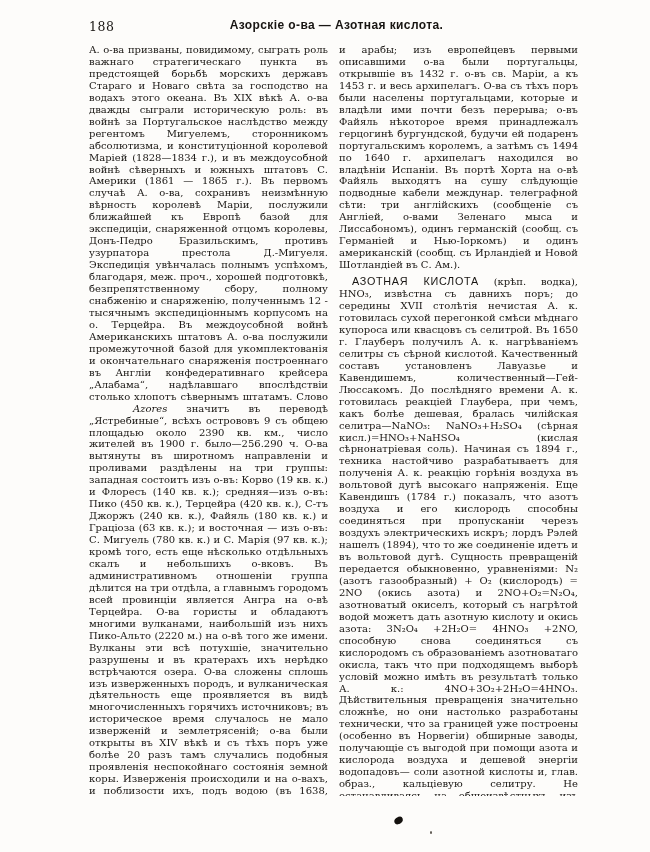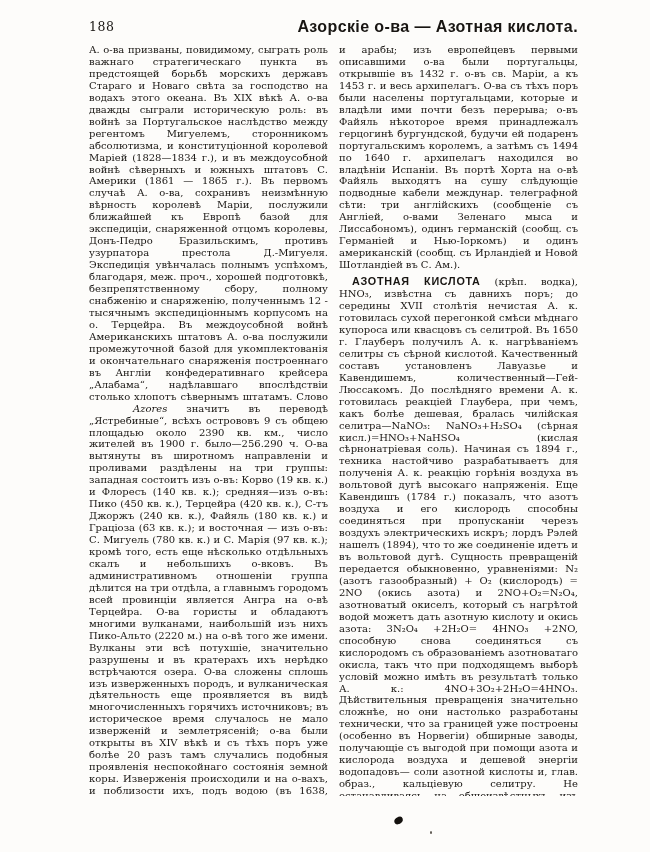--- a/index.html
+++ b/index.html
@@ -25,24 +25,24 @@
     position: absolute;
     left: 0; top: 3px;
     font-family: "DejaVu Serif", serif;
     font-size: 12.5px;
     letter-spacing: 0.5px;
     text-align: right;
   }
   .running-title {
     position: absolute;
     left: 6px; right: 0; top: 2px;
-    text-align: right;
+    text-align: center;
     font-family: "Liberation Sans", sans-serif;
     font-weight: bold;
-    font-size: 16px;
+    font-size: 12px;
     letter-spacing: 0.4px;
   }
   .text-columns {
     position: absolute;
     left: 89px; top: 44px;
     width: 489px; height: 752px;
     display: flex;
     gap: 11px;
     overflow: hidden;
   }
@@ -59,21 +59,21 @@
     hyphens: auto;
     -webkit-hyphens: auto;
     word-spacing: -0.2px;
   }
   p.article-start {
     margin-top: 5px;
     text-indent: 13px;
   }
   .article-heading {
     font-family: "Liberation Sans", sans-serif;
-    font-weight: bold;
+    font-weight: normal;
     font-size: 10.8px;
     letter-spacing: 0.7px;
     white-space: nowrap;
   }
   .it { font-style: italic; margin-left: 44px; }
   .ink-speck {
     position: absolute;
     left: 394px; top: 817px;
     width: 9px; height: 7px;
     background: #15120f;

